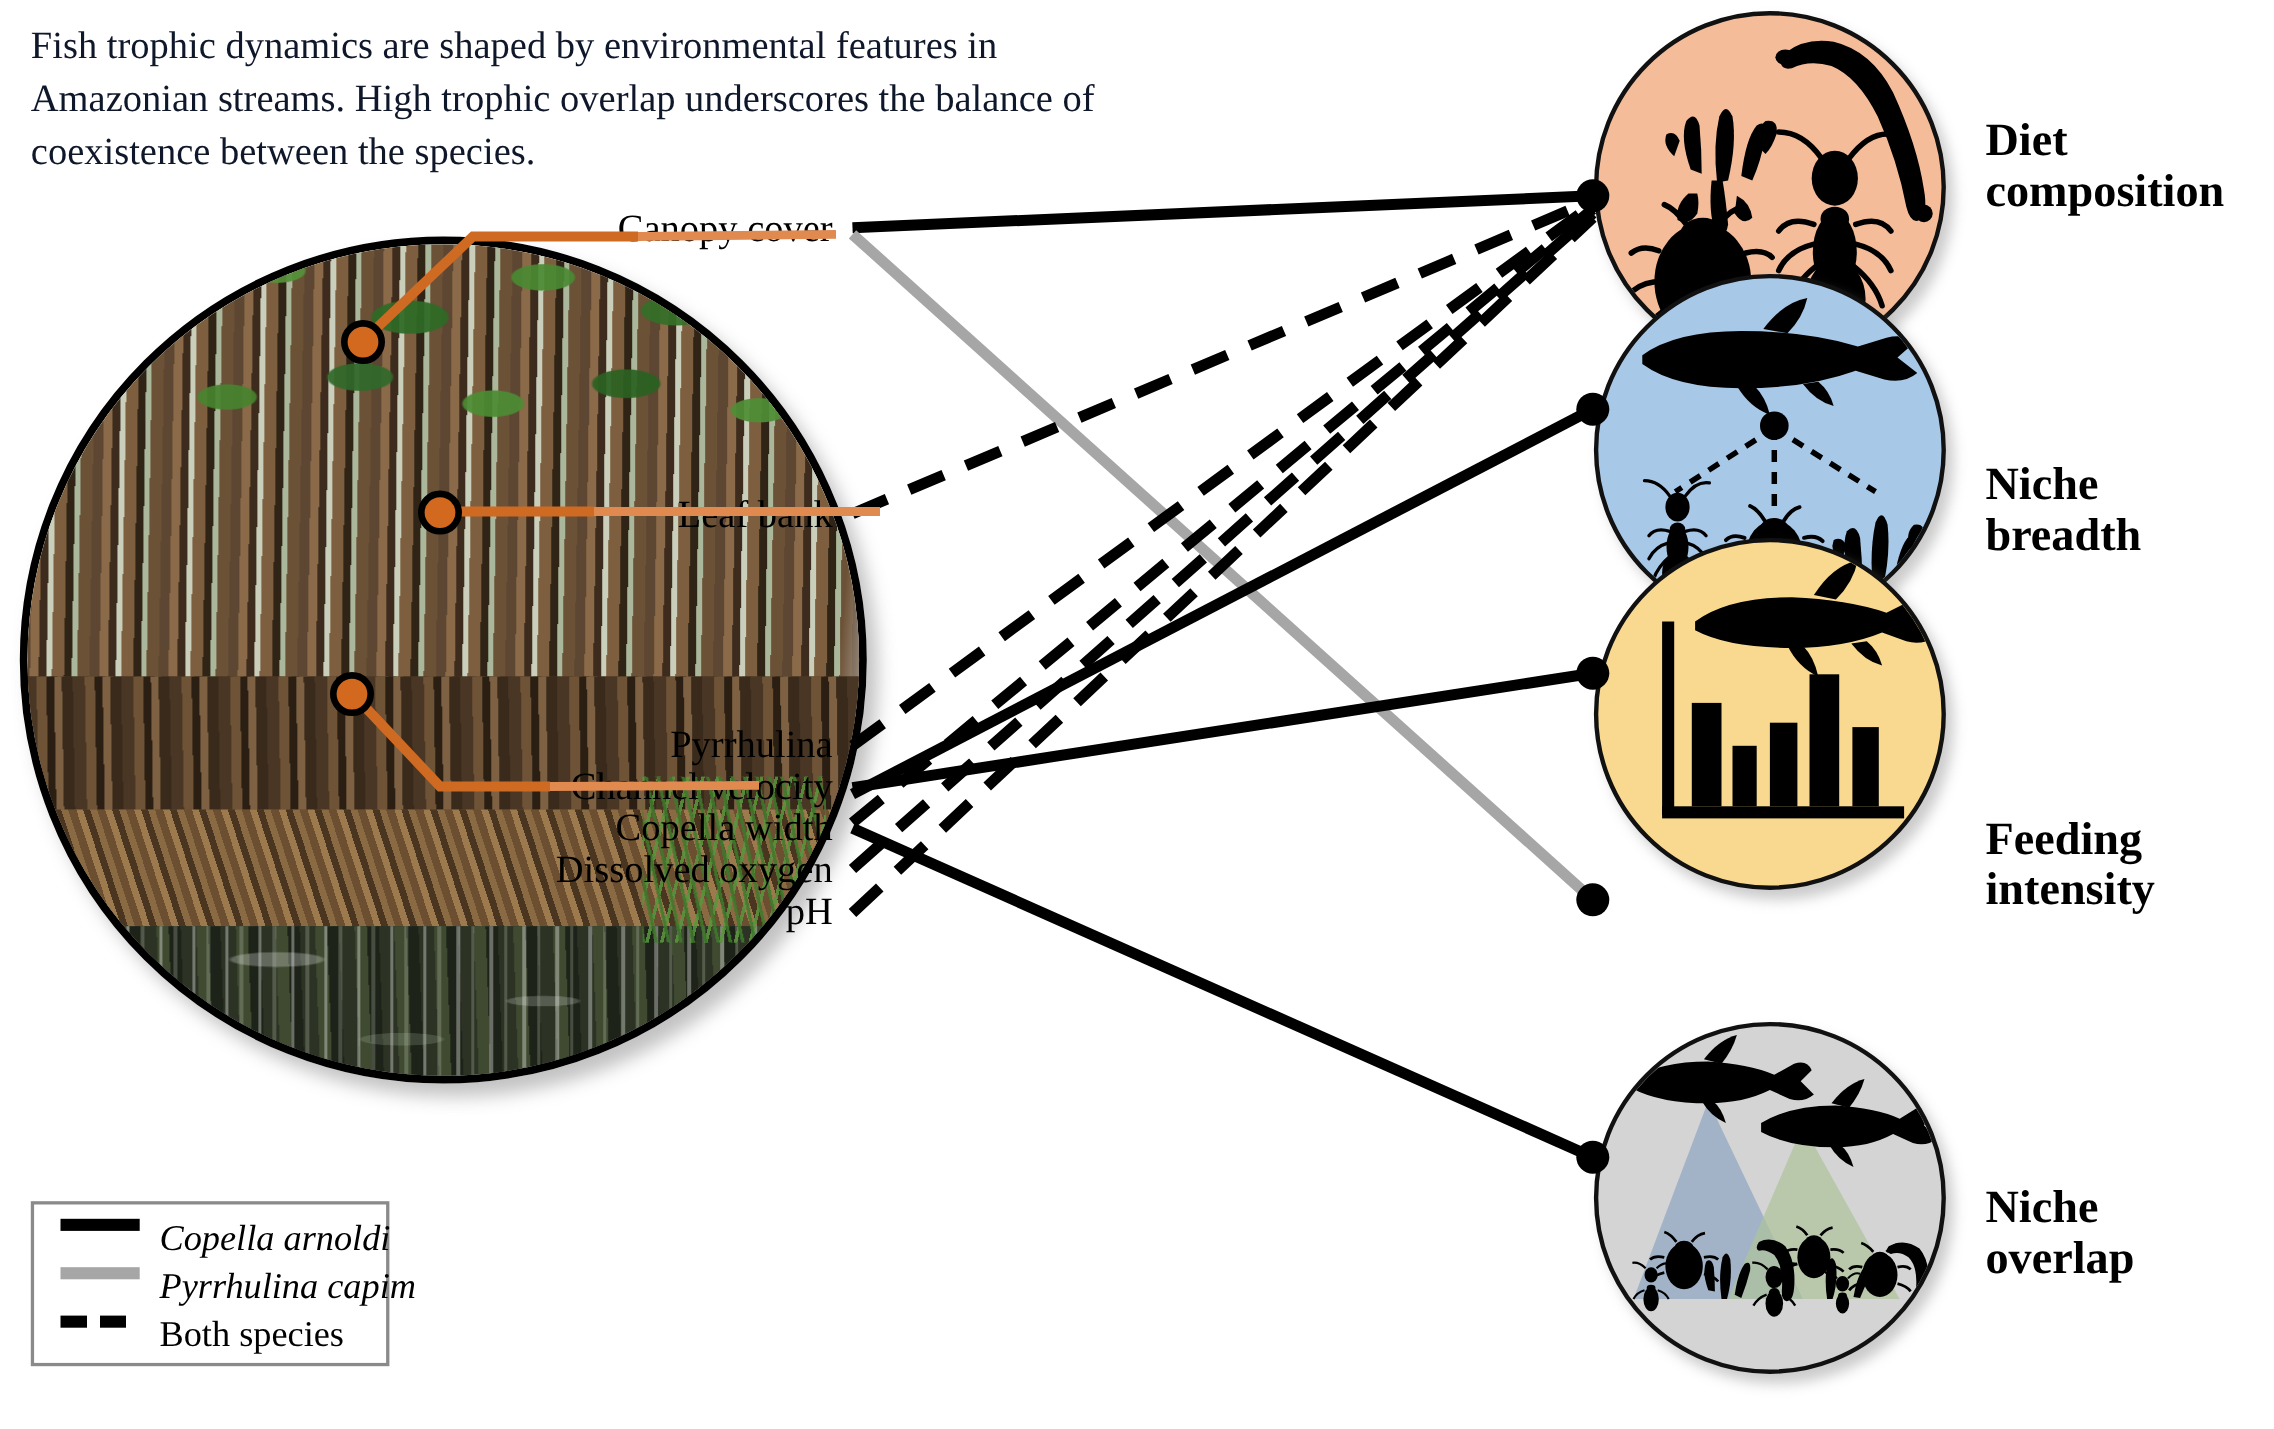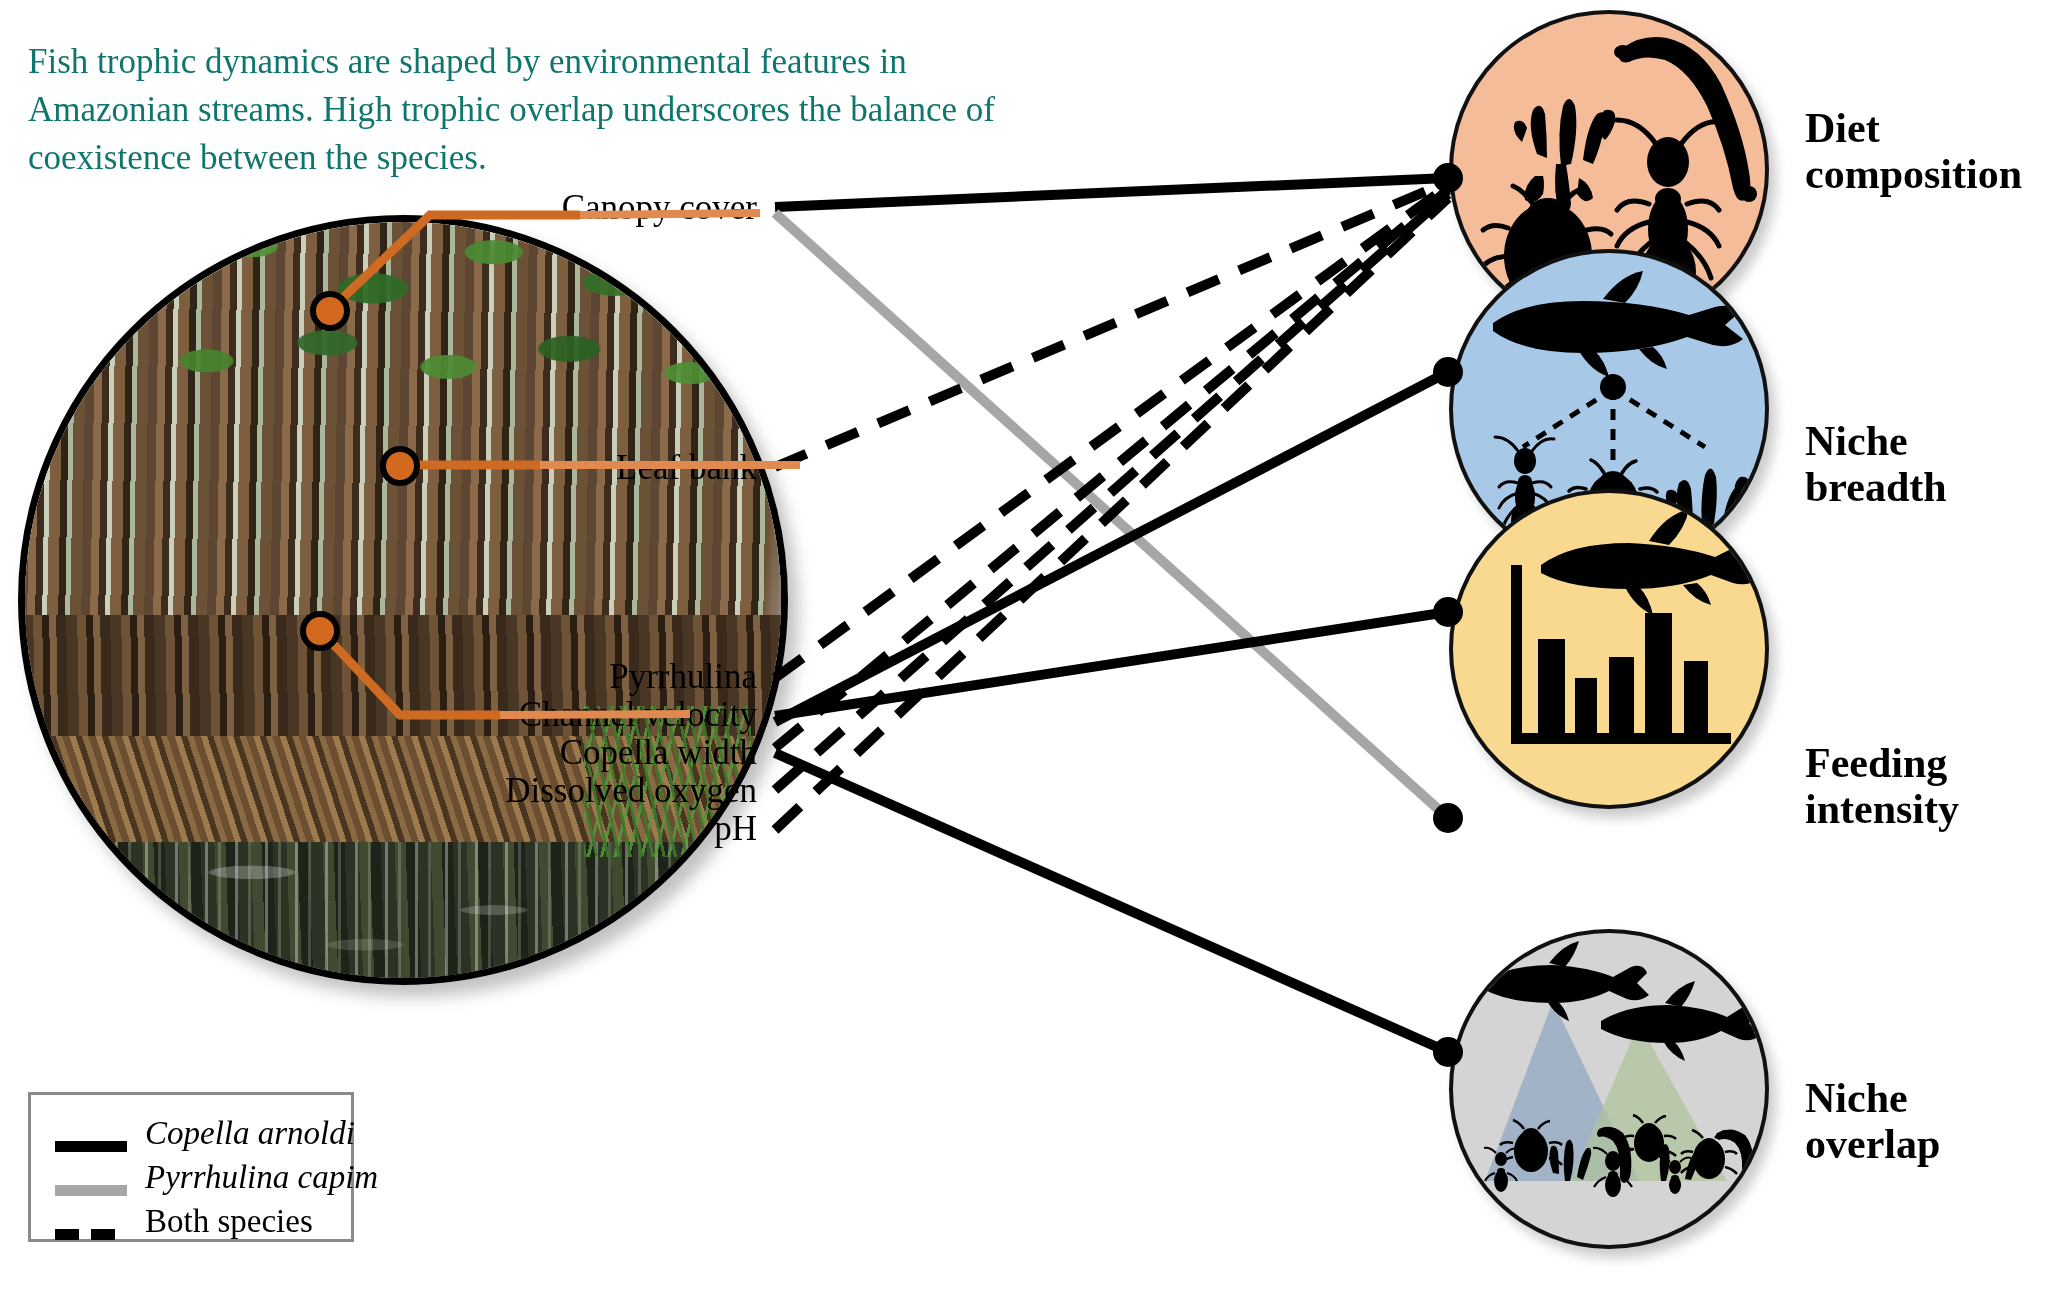--- a/index.html
+++ b/index.html
@@ -1,21 +1,21 @@
 <!DOCTYPE html>
 <html><head>
 <meta charset="utf-8">
 <style>
   html,body{margin:0;padding:0;background:#ffffff;}
   body{width:2067px;height:1299px;position:relative;overflow:hidden;
        font-family:"Liberation Serif","DejaVu Serif",serif;color:#000;}
 
   
   #caption{position:absolute;left:28px;top:18px;width:1010px;
-           font-size:35px;line-height:1.37;color:#0f766e;margin-top:20px;}
+           font-size:35px;line-height:1.37;color:#0f172a;}
 
   
   #photo-wrap{position:absolute;left:18px;top:215px;width:770px;height:770px;}
   #photo{position:absolute;inset:0;border-radius:50%;
          border:7px solid #000;box-sizing:border-box;overflow:hidden;
          box-shadow:10px 12px 16px rgba(120,120,120,.45);}
   .layer{position:absolute;left:0;right:0;}
 
   
   .canopy{top:0;height:58%;
@@ -93,21 +93,21 @@
   .node-circle{position:absolute;border-radius:50%;border:4px solid #111;
                box-sizing:border-box;overflow:hidden;
                box-shadow:7px 9px 12px rgba(130,130,130,.42);}
   .node-label{position:absolute;font-weight:bold;font-size:42px;line-height:1.1;
               white-space:nowrap;}
 
   
   #legend{position:absolute;left:28px;top:1092px;width:326px;height:150px;
           border:3px solid #8a8a8a;background:#fff;box-sizing:border-box;
           padding:13px 0 0 24px;}
-  .leg-row{display:flex;align-items:flex-end;height:44px;}
+  .leg-row{display:flex;align-items:flex-start;height:44px;}
   .leg-swatch{width:72px;height:11px;margin-right:18px;flex:none;}
   .leg-solid-black{background:#000;}
   .leg-solid-gray{background:#a6a6a6;}
   .leg-dashed{background:repeating-linear-gradient(90deg,#000 0 24px,rgba(0,0,0,0) 24px 36px);}
   .leg-text{font-size:33px;white-space:nowrap;}
   .leg-ital{font-style:italic;}
 
   svg{position:absolute;left:0;top:0;overflow:visible;}
 </style>
 </head>

